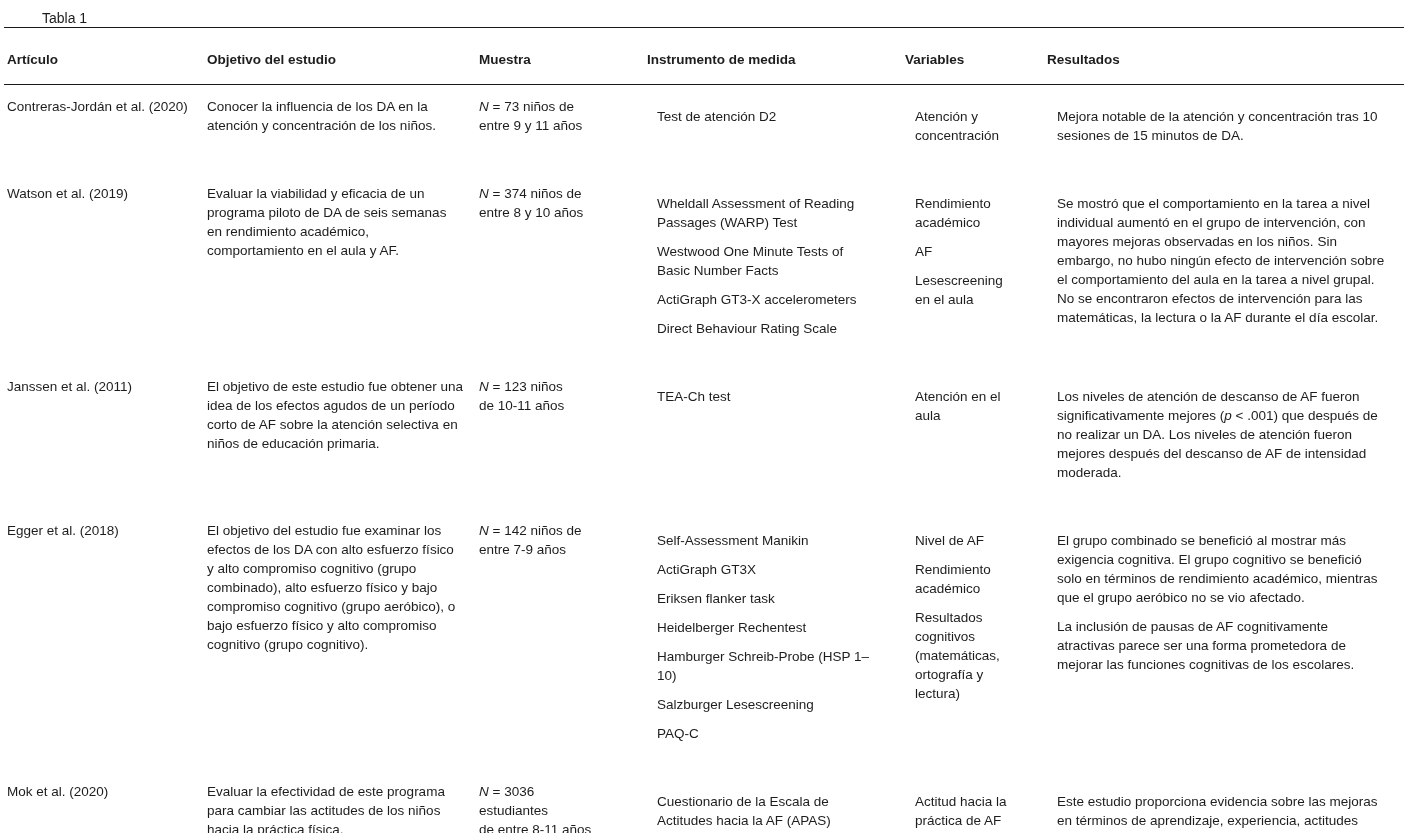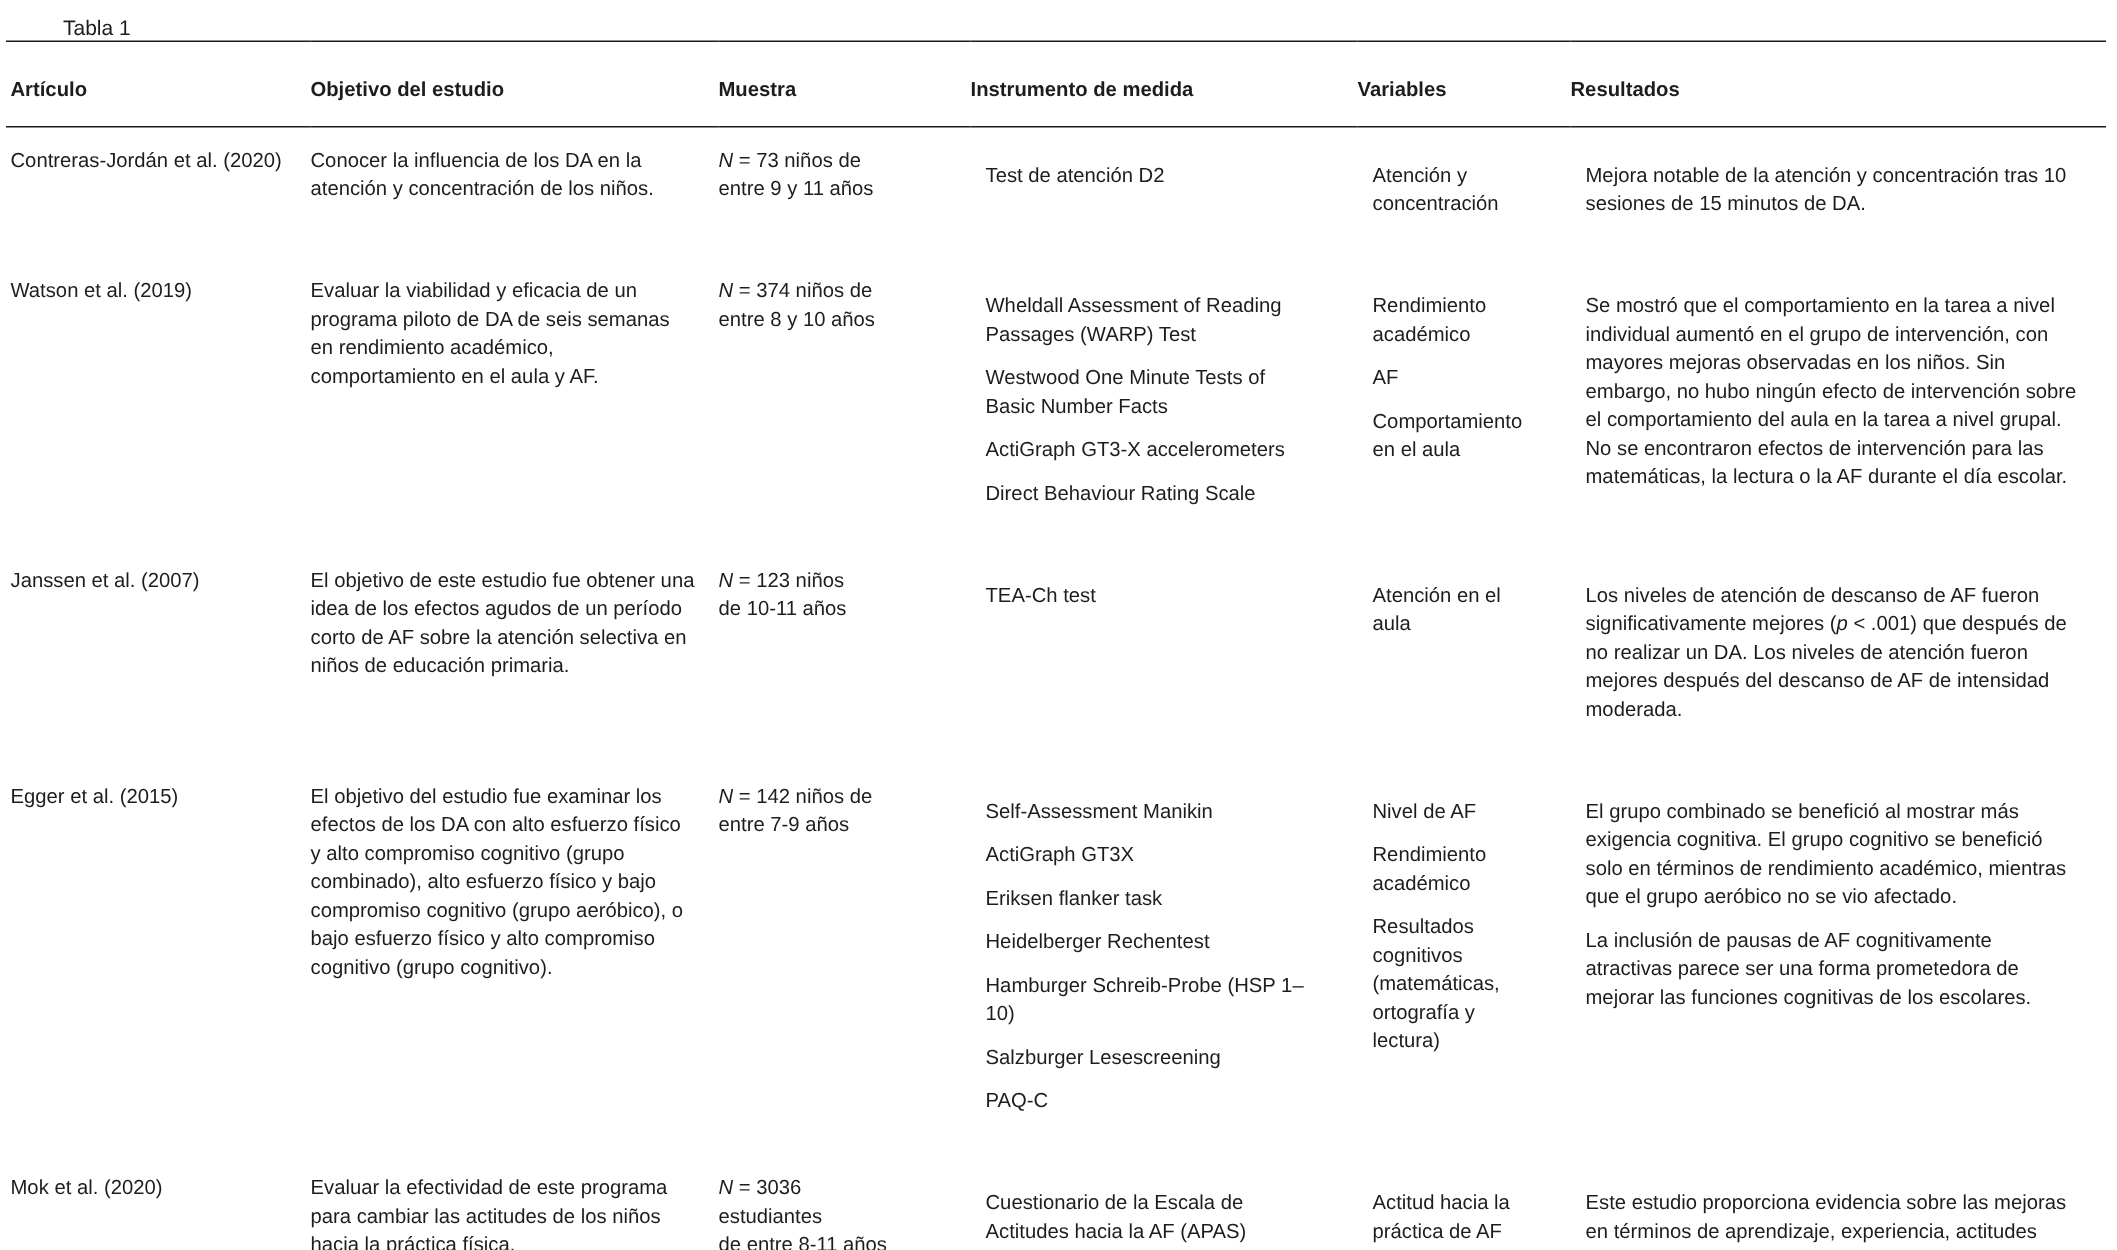--- a/index.html
+++ b/index.html
@@ -107,45 +107,45 @@
 entre 8 y 10 años</span></td>
         <td>
           <div class="item">Wheldall Assessment of Reading Passages (WARP) Test</div>
           <div class="item">Westwood One Minute Tests of Basic Number Facts</div>
           <div class="item">ActiGraph GT3-X accelerometers</div>
           <div class="item">Direct Behaviour Rating Scale</div>
         </td>
         <td>
           <div class="item">Rendimiento académico</div>
           <div class="item">AF</div>
-          <div class="item">Comportamiento en el aula</div>
+          <div class="item">Lesescreening en el aula</div>
         </td>
         <td>
           <p class="res-p">Se mostró que el comportamiento en la tarea a nivel individual aumentó en el grupo de intervención, con mayores mejoras observadas en los niños. Sin embargo, no hubo ningún efecto de intervención sobre el comportamiento del aula en la tarea a nivel grupal. No se encontraron efectos de intervención para las matemáticas, la lectura o la AF durante el día escolar.</p>
         </td>
       </tr>
 
       <tr>
-        <td>Janssen et al. (2007)</td>
+        <td>Janssen et al. (2011)</td>
         <td>El objetivo de este estudio fue obtener una idea de los efectos agudos de un período corto de AF sobre la atención selectiva en niños de educación primaria.</td>
         <td><i>N</i><span class="pre"> = 123 niños
 de 10-11 años</span></td>
         <td>
           <div class="item">TEA-Ch test</div>
         </td>
         <td>
           <div class="item">Atención en el aula</div>
         </td>
         <td>
           <p class="res-p"><span>Los niveles de atención de descanso de AF fueron significativamente mejores (</span><i>p</i><span> &lt; .001) que después de no realizar un DA. Los niveles de atención fueron mejores después del descanso de AF de intensidad moderada.</span></p>
         </td>
       </tr>
 
       <tr>
-        <td>Egger et al. (2015)</td>
+        <td>Egger et al. (2018)</td>
         <td>El objetivo del estudio fue examinar los efectos de los DA con alto esfuerzo físico y alto compromiso cognitivo (grupo combinado), alto esfuerzo físico y bajo compromiso cognitivo (grupo aeróbico), o bajo esfuerzo físico y alto compromiso cognitivo (grupo cognitivo).</td>
         <td><i>N</i><span class="pre"> = 142 niños de
 entre 7-9 años</span></td>
         <td>
           <div class="item">Self-Assessment Manikin</div>
           <div class="item">ActiGraph GT3X</div>
           <div class="item">Eriksen flanker task</div>
           <div class="item">Heidelberger Rechentest</div>
           <div class="item">Hamburger Schreib-Probe (HSP 1–10)</div>
           <div class="item">Salzburger Lesescreening</div>

